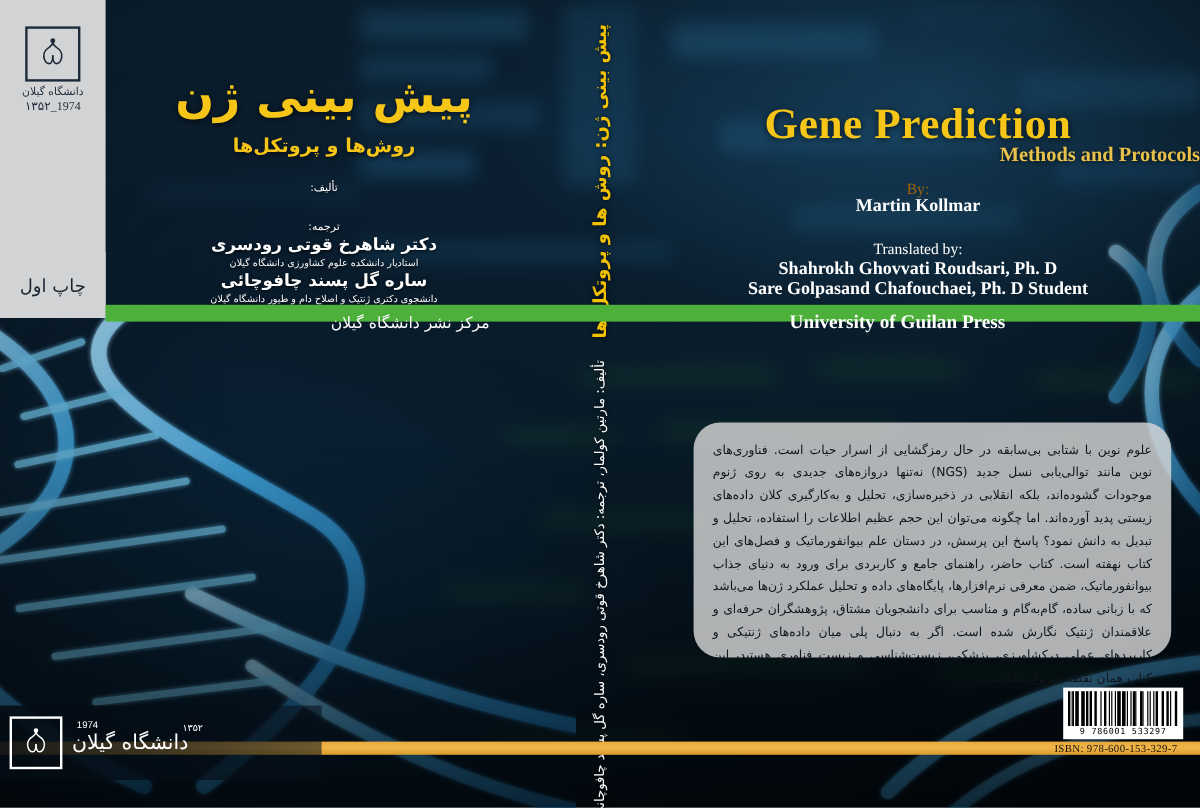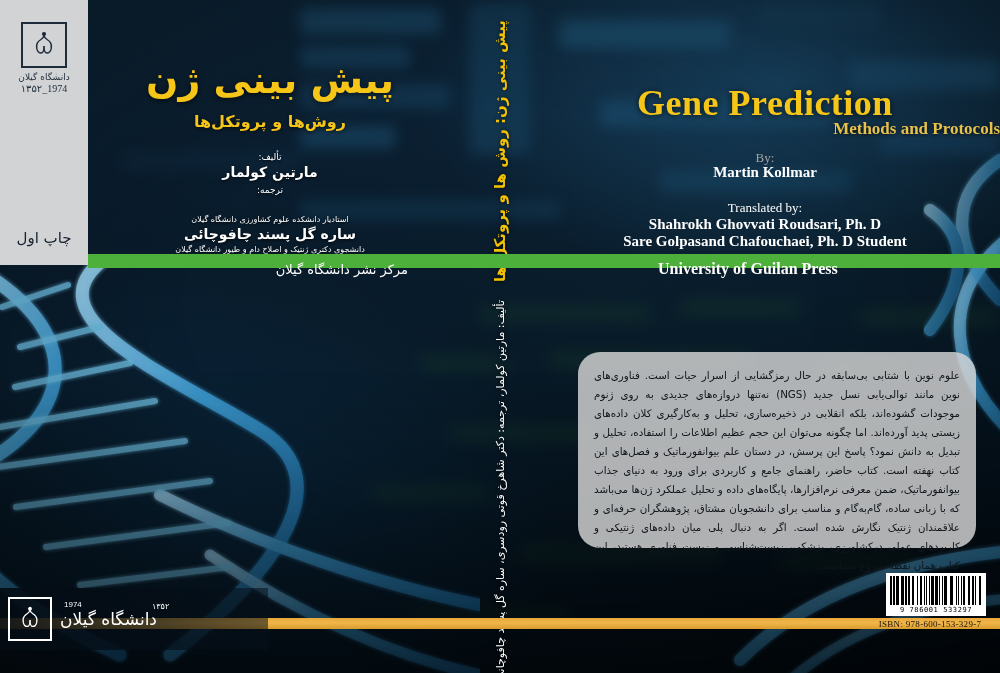--- a/index.html
+++ b/index.html
@@ -127,21 +127,21 @@
     margin-top:20px;
   }
   .subtitle-en{
     position:absolute;left:0;right:0;top:119px;text-align:right;
     font-family:"Liberation Serif",serif;
     font-size:17px;font-weight:bold;color:#e8c14a;
     text-shadow:0 1px 4px rgba(0,0,0,.7);
   }
   .by-label-en{
     position:absolute;left:0;right:0;top:150px;text-align:center;
-    font-family:"Liberation Serif",serif;font-size:13px;color:#a3a3a3;
+    font-family:"Liberation Serif",serif;font-size:13px;color:#a16207;
   }
   .author-en{
     position:absolute;left:0;right:0;top:164px;text-align:center;
     font-family:"Liberation Serif",serif;font-size:15px;font-weight:bold;color:#ffffff;
   }
   .trans-label-en{
     position:absolute;left:0;right:0;top:200px;text-align:center;
     font-family:"Liberation Serif",serif;font-size:13px;color:#ffffff;
   }
   .trans1-en{
@@ -344,22 +344,22 @@
       <div class="flap-year">۱۳۵۲_1974</div>
     </div>
   </div>
   <div class="edition">چاپ اول</div>
 
   <div class="fa-front">
     <div class="title-fa">پیش بینی ژن</div>
     <div class="subtitle-fa">روش‌ها و پروتکل‌ها</div>
 
     <div class="fa-line fa-lbl" style="top:152px;">تألیف:</div>
-    <div class="fa-line fa-name" style="top:164px;">مارتین کولمار</div>
     <div class="fa-line fa-lbl" style="top:185px;">ترجمه:</div>
+    <div class="fa-line fa-name" style="top:196px;">دکتر شاهرخ قوتی رودسری</div>
     <div class="fa-line fa-aff" style="top:215px;">استادیار دانشکده علوم کشاورزی دانشگاه گیلان</div>
     <div class="fa-line fa-name" style="top:226px;">ساره گل پسند چافوچائی</div>
     <div class="fa-line fa-aff" style="top:245px;">دانشجوی دکتری ژنتیک و اصلاح دام و طیور دانشگاه گیلان</div>
   </div>
 
   <div class="spine">
     <div class="spine-title">پیش بینی ژن: روش ها و پروتکل ها</div>
     <div class="spine-authors">تألیف: مارتین کولمار،  ترجمه: دکتر شاهرخ قوتی رودسری، ساره گل پسند چافوچانی</div>
   </div>
 

